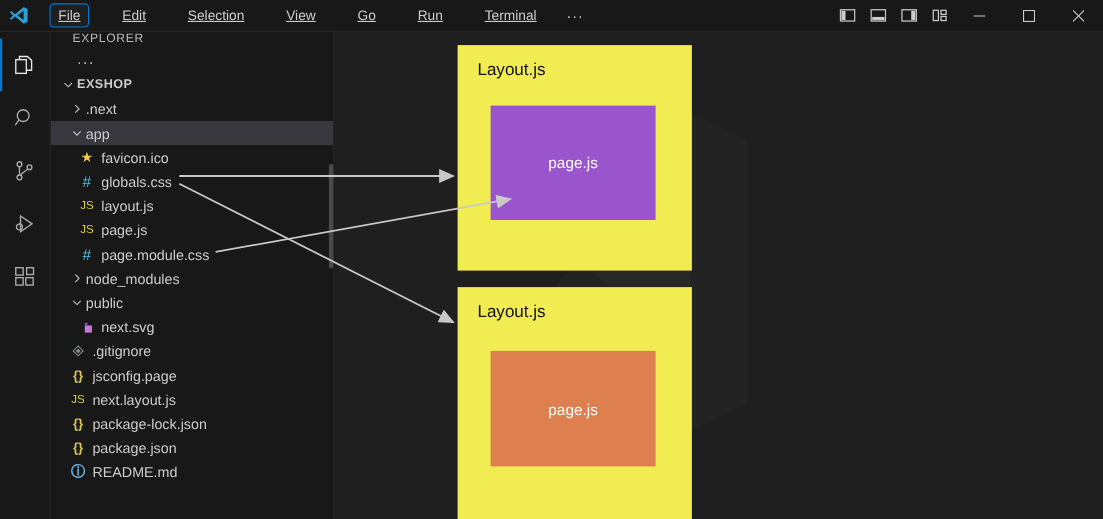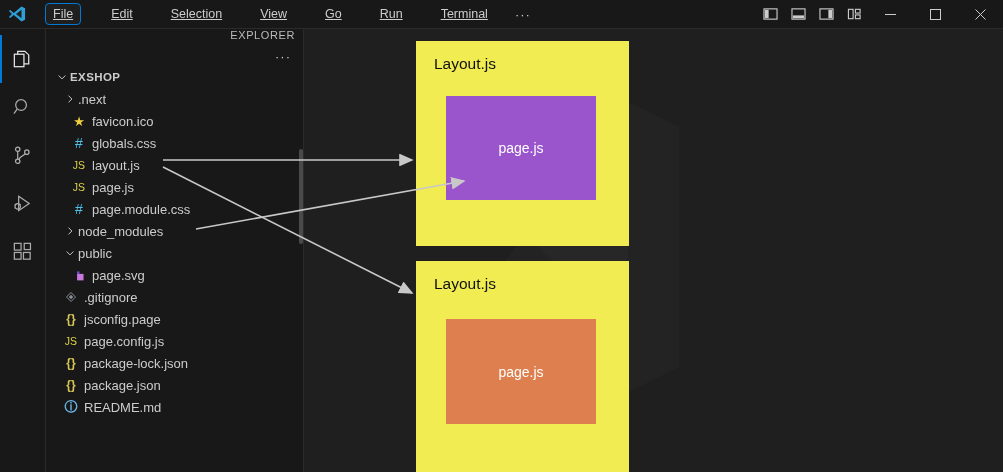--- a/index.html
+++ b/index.html
@@ -50,21 +50,21 @@
   }
   .act svg{display:block;opacity:.82;}
   .act.active svg{opacity:1;}
 
   
   .sidebar{
     width:257px;min-width:257px;background:#181818;display:flex;flex-direction:column;
     border-right:1px solid #2b2b2b;position:relative;
   }
   .sb-head{
-    height:35px;display:flex;align-items:flex-end;justify-content:space-between;
+    height:35px;display:flex;align-items:flex-start;justify-content:space-between;
     padding:0 8px 0 20px;
     flex-direction:column;
   }
   .sb-title{font-size:11px;letter-spacing:.6px;color:#bbbbbb;}
   .sb-dots{font-size:13px;color:#cccccc;letter-spacing:1px;padding:0 4px;}
   .tree{flex:1;overflow:hidden;padding-top:2px;}
   .row{
     height:22px;display:flex;align-items:center;font-size:13px;color:#cccccc;
     white-space:nowrap;position:relative;
   }
@@ -240,20 +240,29 @@
           </div>
           <div class="row">
             <span class="ind" style="width: 16px;"></span>
             <span class="chev">
               <svg width="12" height="12" viewBox="0 0 16 16">
                 <path d="M6 3.5 L10.5 8 L6 12.5" fill="none" stroke="#cccccc" stroke-width="1.3"></path>
               </svg>
             </span>
             <span class="lbl">.next</span>
           </div>
+          <div class="row sel">
+            <span class="ind" style="width: 16px;"></span>
+            <span class="chev">
+              <svg width="12" height="12" viewBox="0 0 16 16">
+                <path d="M3.5 6 L8 10.5 L12.5 6" fill="none" stroke="#cccccc" stroke-width="1.3"></path>
+              </svg>
+            </span>
+            <span class="lbl">app</span>
+          </div>
           <div class="row">
             <span class="ind" style="width: 24px;"></span>
             <span class="fico">
               <span class="ico-star">★</span>
             </span>
             <span class="lbl">favicon.ico</span>
           </div>
           <div class="row">
             <span class="ind" style="width: 24px;"></span>
             <span class="fico">
@@ -301,21 +310,21 @@
             <span class="lbl">public</span>
           </div>
           <div class="row">
             <span class="ind" style="width: 24px;"></span>
             <span class="fico">
               <svg width="13" height="13" viewBox="0 0 16 16">
                 <rect x="5" y="6" width="8" height="8" fill="#c678dd"></rect>
                 <path d="M5 6 L5 3 L8 3 L8 6 Z" fill="#7b4fd0"></path>
               </svg>
             </span>
-            <span class="lbl">page.svg</span>
+            <span class="lbl">next.svg</span>
           </div>
           <div class="row">
             <span class="ind" style="width: 16px;"></span>
             <span class="fico">
               <svg width="12" height="12" viewBox="0 0 16 16">
                 <path d="M8 2 L14 8 L8 14 L2 8 Z" fill="none" stroke="#8a8f98" stroke-width="1.3"></path>
                 <path d="M8 5 L11 8 L8 11 L5 8 Z" fill="#8a8f98"></path>
               </svg>
             </span>
             <span class="lbl">.gitignore</span>
@@ -325,21 +334,21 @@
             <span class="fico">
               <span class="ico-json">{}</span>
             </span>
             <span class="lbl">jsconfig.page</span>
           </div>
           <div class="row">
             <span class="ind" style="width: 16px;"></span>
             <span class="fico">
               <span class="ico-js">JS</span>
             </span>
-            <span class="lbl">page.config.js</span>
+            <span class="lbl">next.layout.js</span>
           </div>
           <div class="row">
             <span class="ind" style="width: 16px;"></span>
             <span class="fico">
               <span class="ico-json">{}</span>
             </span>
             <span class="lbl">package-lock.json</span>
           </div>
           <div class="row">
             <span class="ind" style="width: 16px;"></span>

